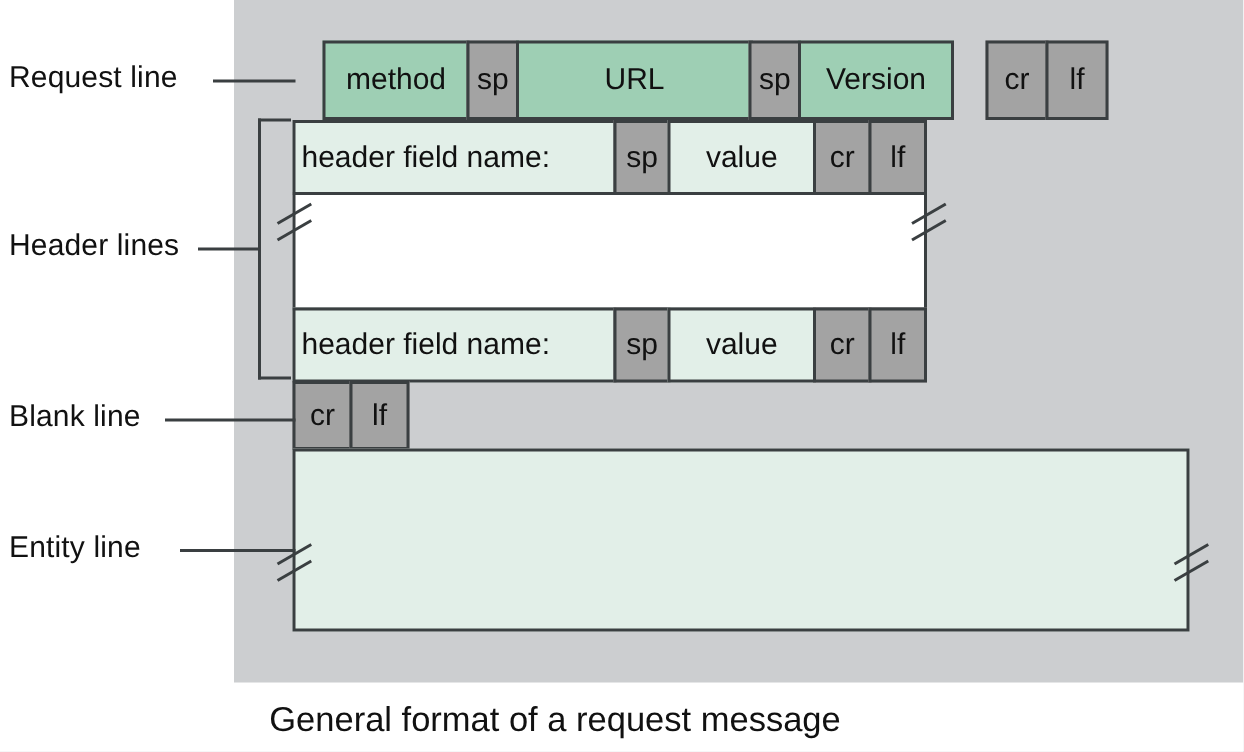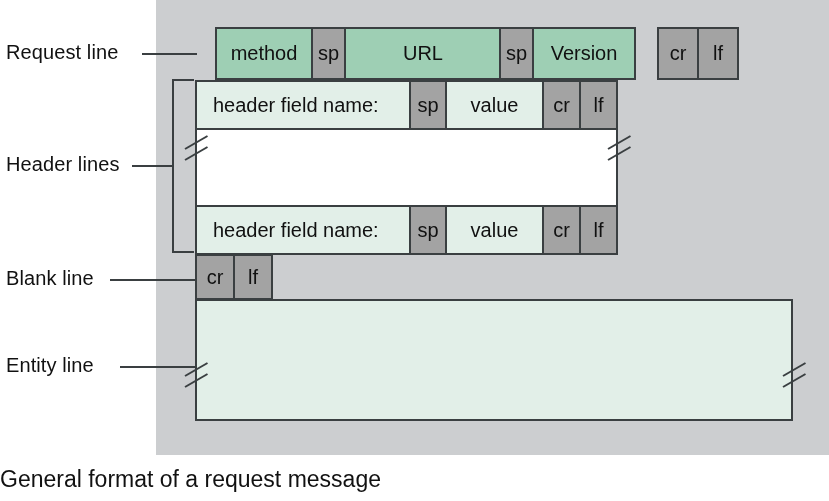--- a/index.html
+++ b/index.html
@@ -47,21 +47,21 @@
     align-items: center;
     justify-content: center;
     font-size: 20px;
     color: #111111;
     white-space: nowrap;
   }
   .cell.dark   { background: #9ecfb4; }
   .cell.light  { background: #e2efe8; }
   .cell.plain  { background: #a3a3a3; }
   .cell.gapbox { background: #ffffff; }
-  .cell.left   { justify-content: flex-start; padding-left: 16px; }
+  .cell.left   { justify-content: flex-start; padding-left: 4px; }
 
   
 
   
   .brk {
     position: absolute;
     width: 26px;
     height: 26px;
   }
   .brk i {
@@ -83,21 +83,21 @@
     border: 2px solid #3a3f41;
     border-right: none;
     background: transparent;
   }
   
   .caption {
     position: absolute;
     left: 0;
     top: 466px;
     width: 740px;
-    text-align: left;
+    text-align: center;
     font-size: 23px;
     color: #111111;
   }
 </style>
 </head>
 <body>
 
 <div id="canvas">
 
   <div class="grey-panel"></div>

